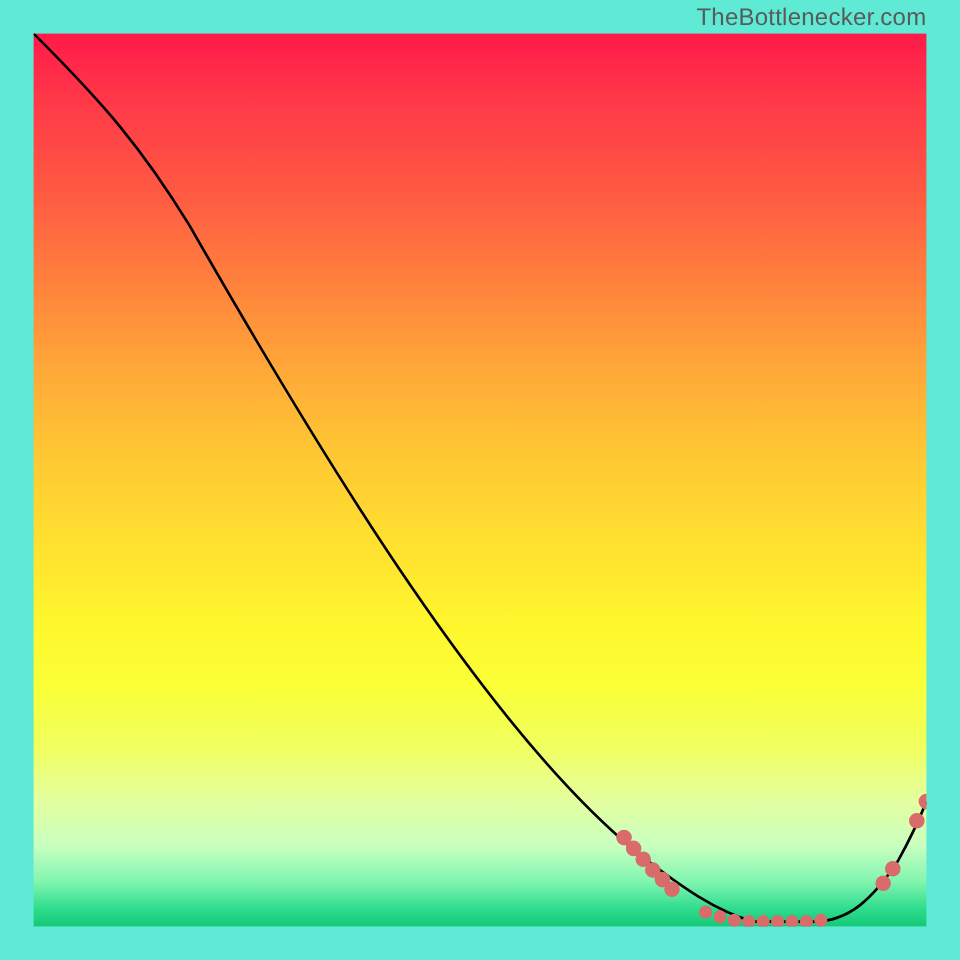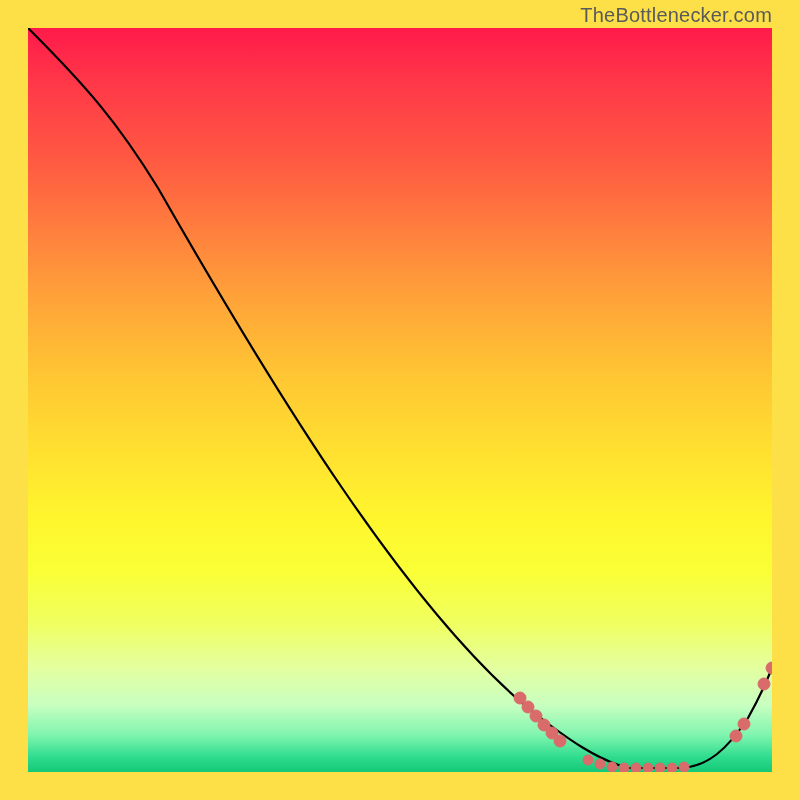--- a/index.html
+++ b/index.html
@@ -8,21 +8,21 @@
     width: 800px;
     height: 800px;
     background: #000;
     overflow: hidden;
     font-family: Arial, Helvetica, sans-serif;
   }
   .container {
     position: relative;
     width: 800px;
     height: 800px;
-    background: #fde047;
+    background: #5eead4;
     text-decoration: underline;
   }
   .plot {
     position: absolute;
     left: 28px;
     top: 28px;
     width: 744px;
     height: 744px;
     background: linear-gradient(
       to bottom,

